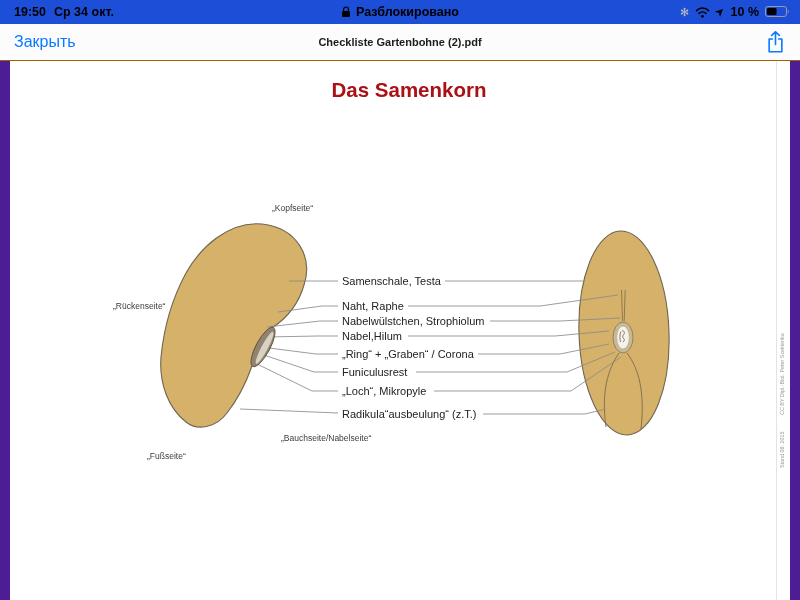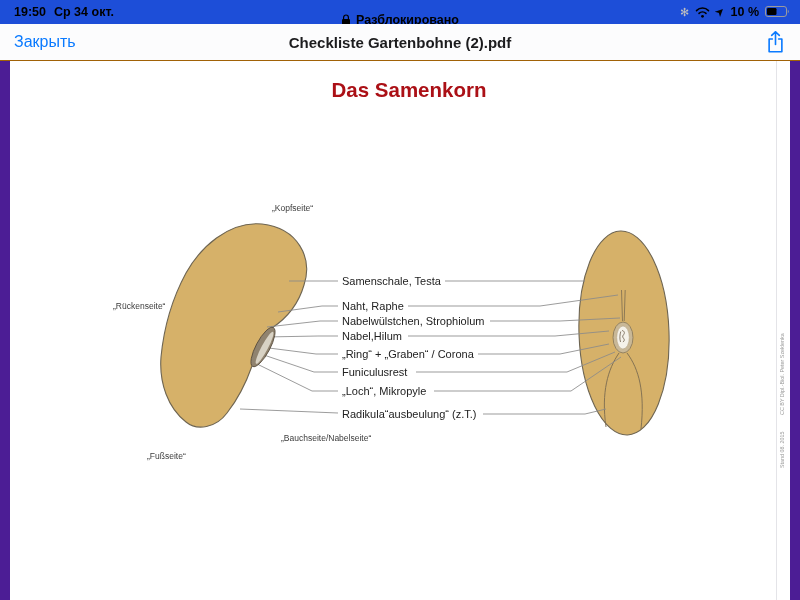--- a/index.html
+++ b/index.html
@@ -3,31 +3,31 @@
 <meta charset="utf-8">
 <style>
   html,body{margin:0;padding:0;}
   body{font-family:"Liberation Sans", sans-serif; background:#000;}
   .screen{position:relative;width:800px;height:600px;background:#fff;overflow:hidden;}
 
   
   .status-bar{position:relative;height:24px;background:#1d4ed8;display:flex;align-items:center;
               font-size:12.5px;font-weight:700;color:#000;}
   .sb-left{position:absolute;left:14px;top:0;height:24px;display:flex;align-items:center;gap:8px;}
-  .sb-center{position:absolute;left:0;right:0;top:8px;height:24px;display:flex;align-items:center;justify-content:center;gap:5px;}
+  .sb-center{position:absolute;left:0;right:0;top:0;height:24px;display:flex;align-items:center;justify-content:center;gap:5px;}
   .sb-right{position:absolute;right:10px;top:0;height:24px;display:flex;align-items:center;gap:6px;}
   .sb-right .spinner{color:#bfbfbf;font-size:11px;font-weight:400;}
   .nav-arrow{display:inline-block;transform:rotate(-45deg);font-size:10px;line-height:10px;}
 
   
   .toolbar{position:relative;height:36px;background:#fcfcfd;border-bottom:1px solid #a16207;
            display:flex;align-items:center;justify-content:center;}
   .close-btn{position:absolute;left:14px;background:none;border:none;padding:0;
              font-family:"Liberation Sans", sans-serif;font-size:16px;color:#0a7aff;cursor:pointer;}
-  .doc-title{font-size:15px;font-weight:700;color:#1c1c1e;}
+  .doc-title{font-size:11px;font-weight:700;color:#1c1c1e;}
   .share-btn{position:absolute;right:14px;background:none;border:none;padding:0;cursor:pointer;
              width:22px;height:26px;display:flex;align-items:center;justify-content:center;}
 
   
   .content{position:relative;height:539px;background:#4c1d95;}
   .page{position:absolute;left:10px;right:10px;top:0;bottom:0;background:#ffffff;}
   .page svg{display:block;}
   svg text{font-family:"Liberation Sans", sans-serif;}
 </style>
 </head>

